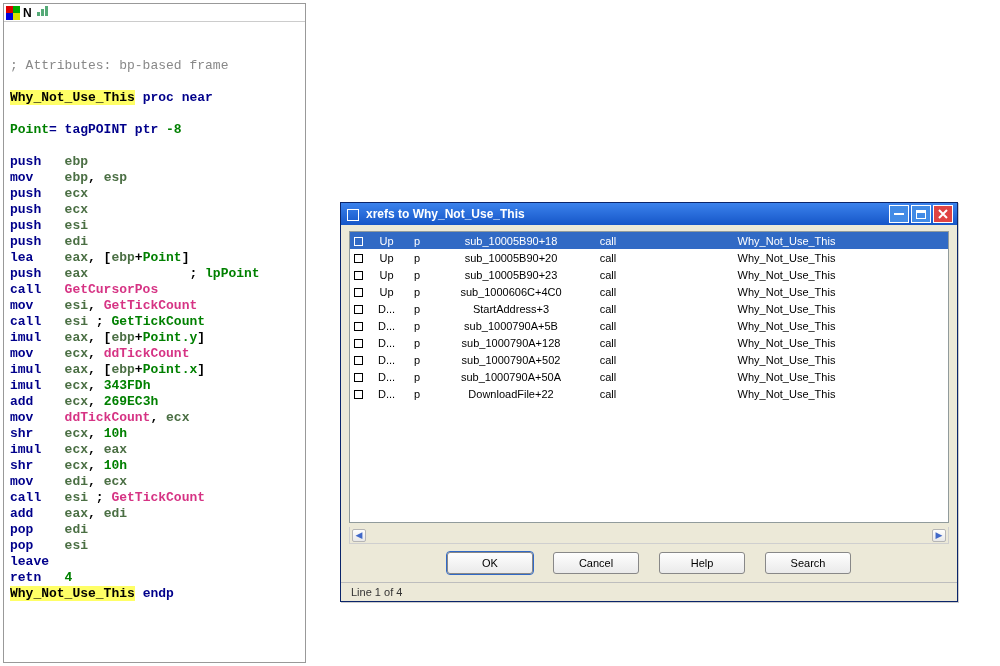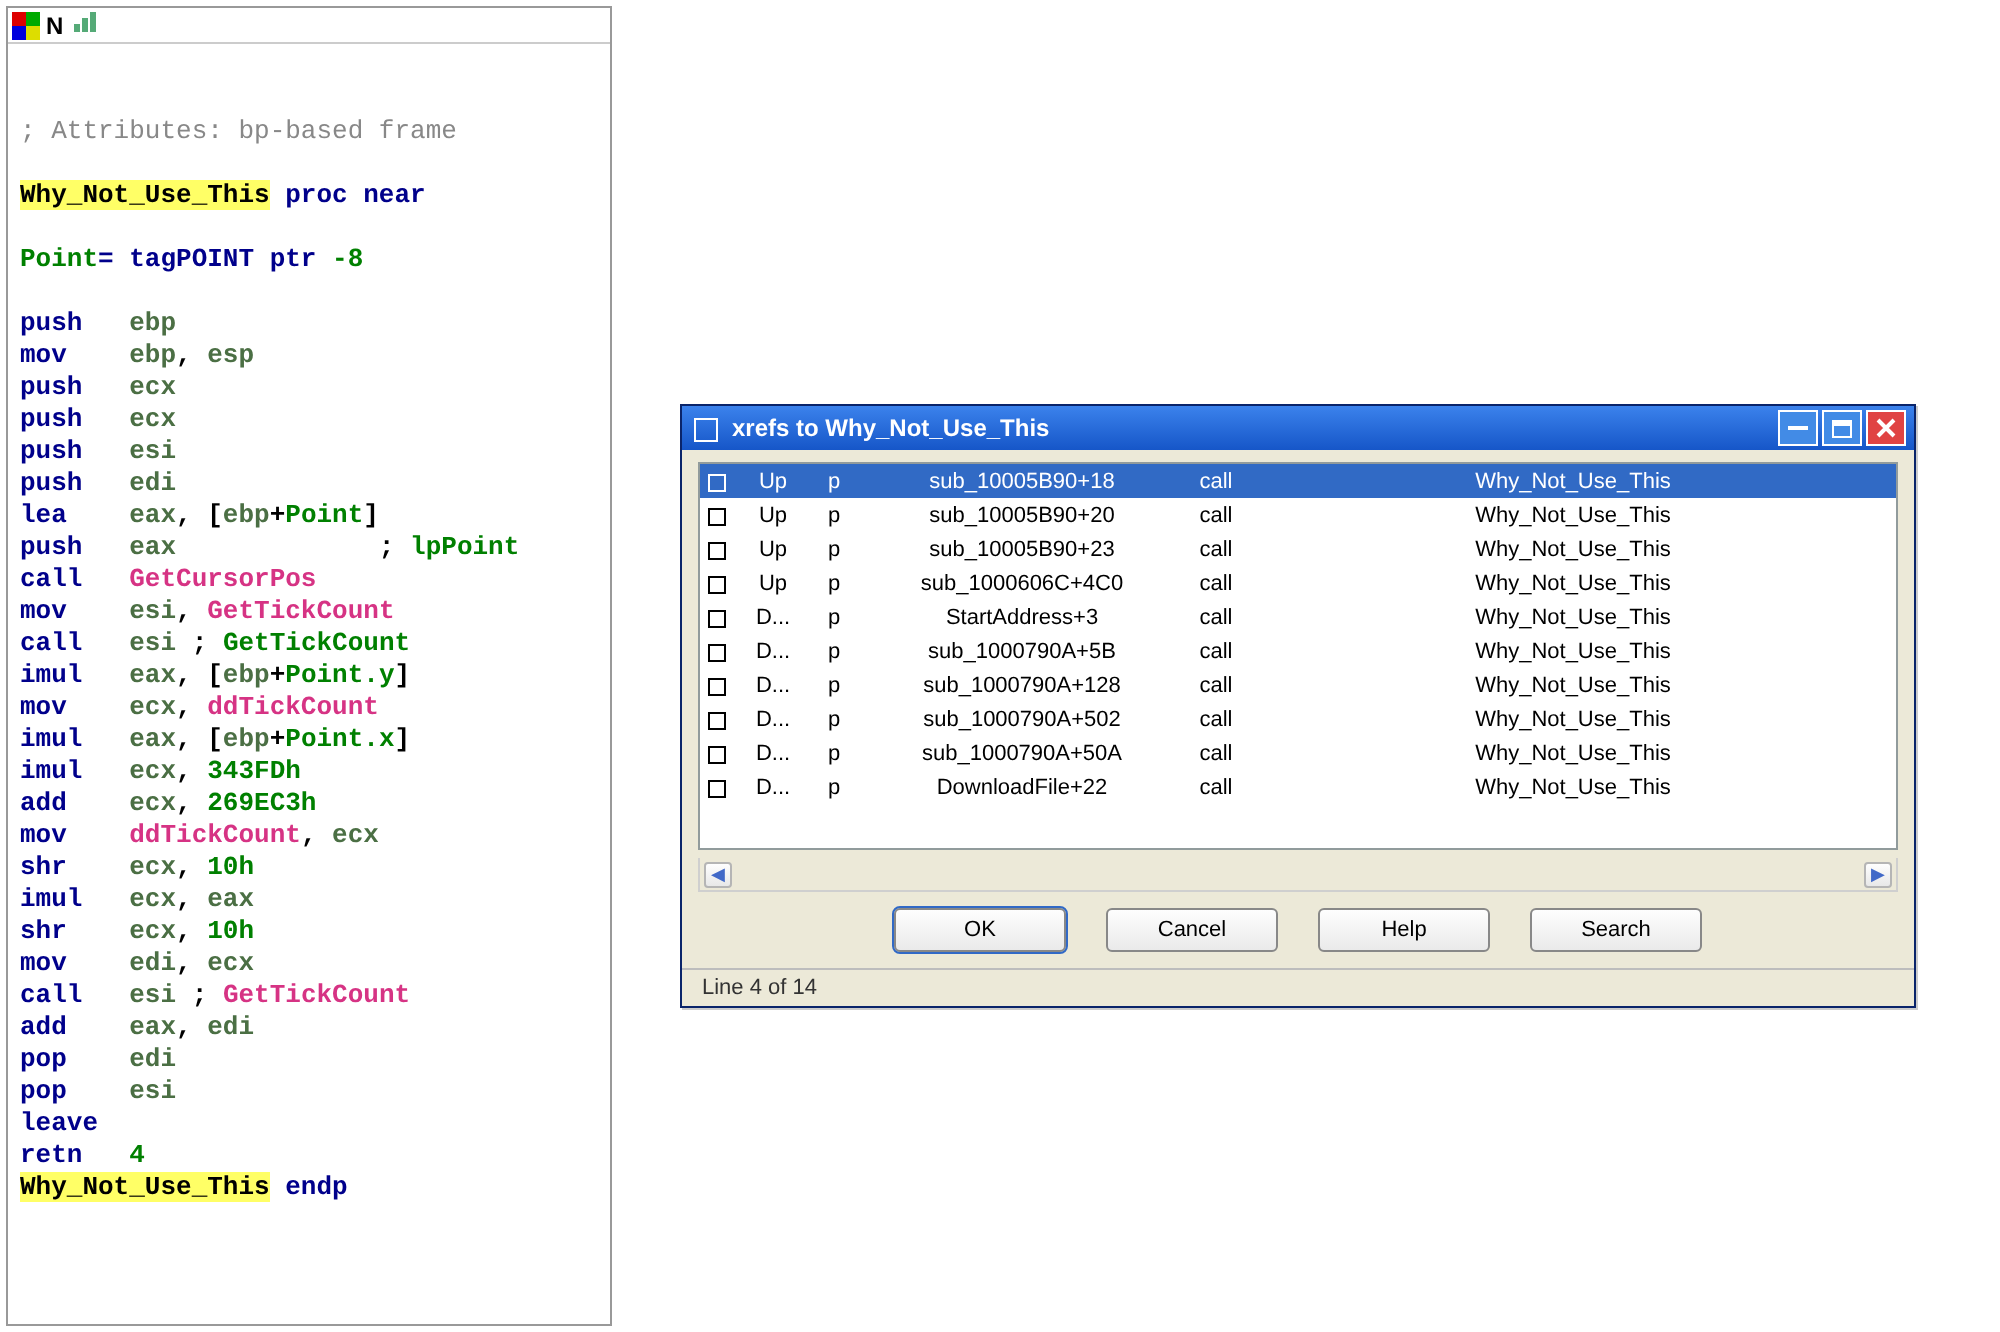--- a/index.html
+++ b/index.html
@@ -58,21 +58,21 @@
   .c-grn  { color:#008000; }
   .c-mag  { color:#d63384; }
   .c-def  { color:#000; }
 
   
   .xrefs {
     position: absolute;
     left: 340px;
     top: 202px;
     width: 618px;
-    height: 302px;
+    height: 400px;
     background: #ece9d8;
     border: 1px solid #0a246a;
     display: flex;
     flex-direction: column;
     font-family: Tahoma, sans-serif;
     font-size: 11px;
     box-shadow: 1px 1px 0 rgba(0,0,0,.2);
   }
   .xrefs .tbar {
     background: linear-gradient(#3b82ec,#1656c8);
@@ -333,14 +333,14 @@
     <div class="arrow">▶</div>
   </div>
 
   <div class="btnrow">
     <button class="btn default">OK</button>
     <button class="btn">Cancel</button>
     <button class="btn">Help</button>
     <button class="btn">Search</button>
   </div>
 
-  <div class="status">Line 4 of 14</div>
+  <div class="status">Line 1 of 4</div>
 </div>
 
 </body></html>

